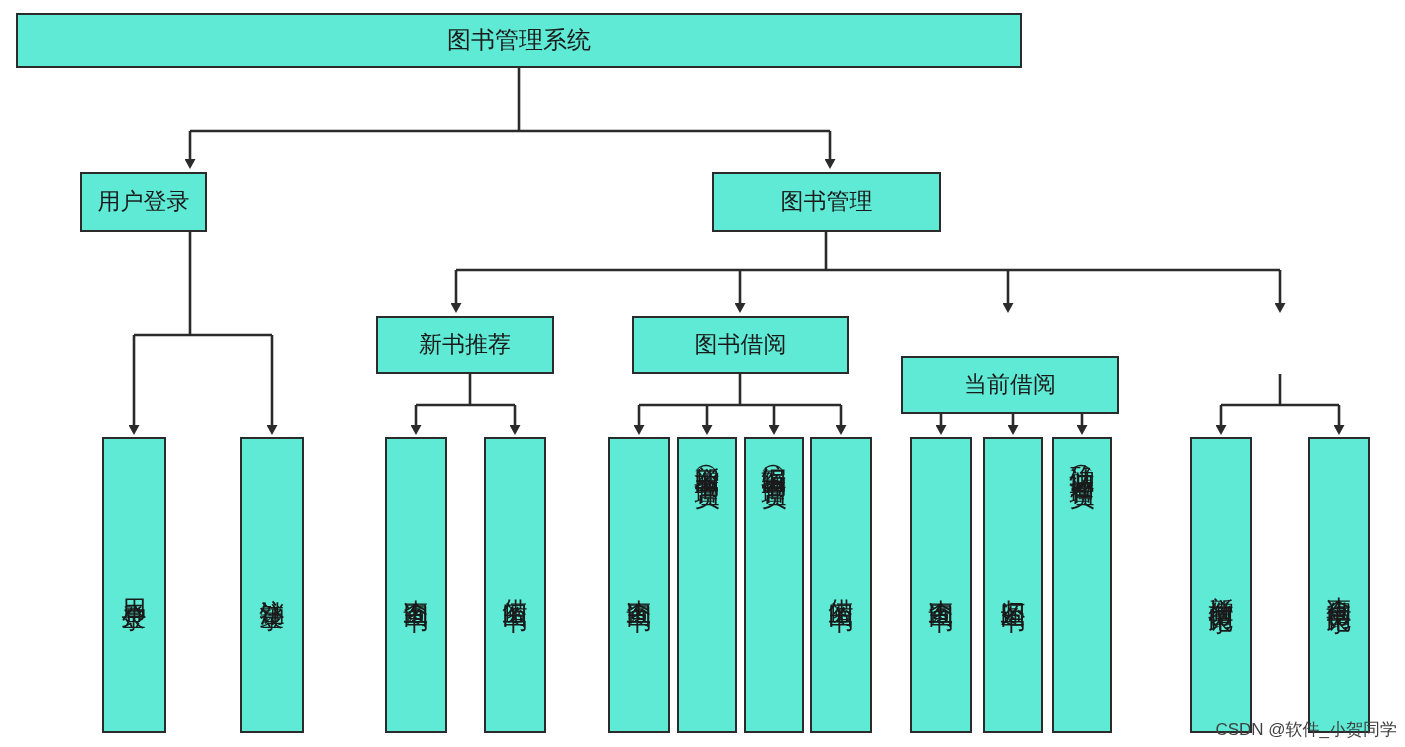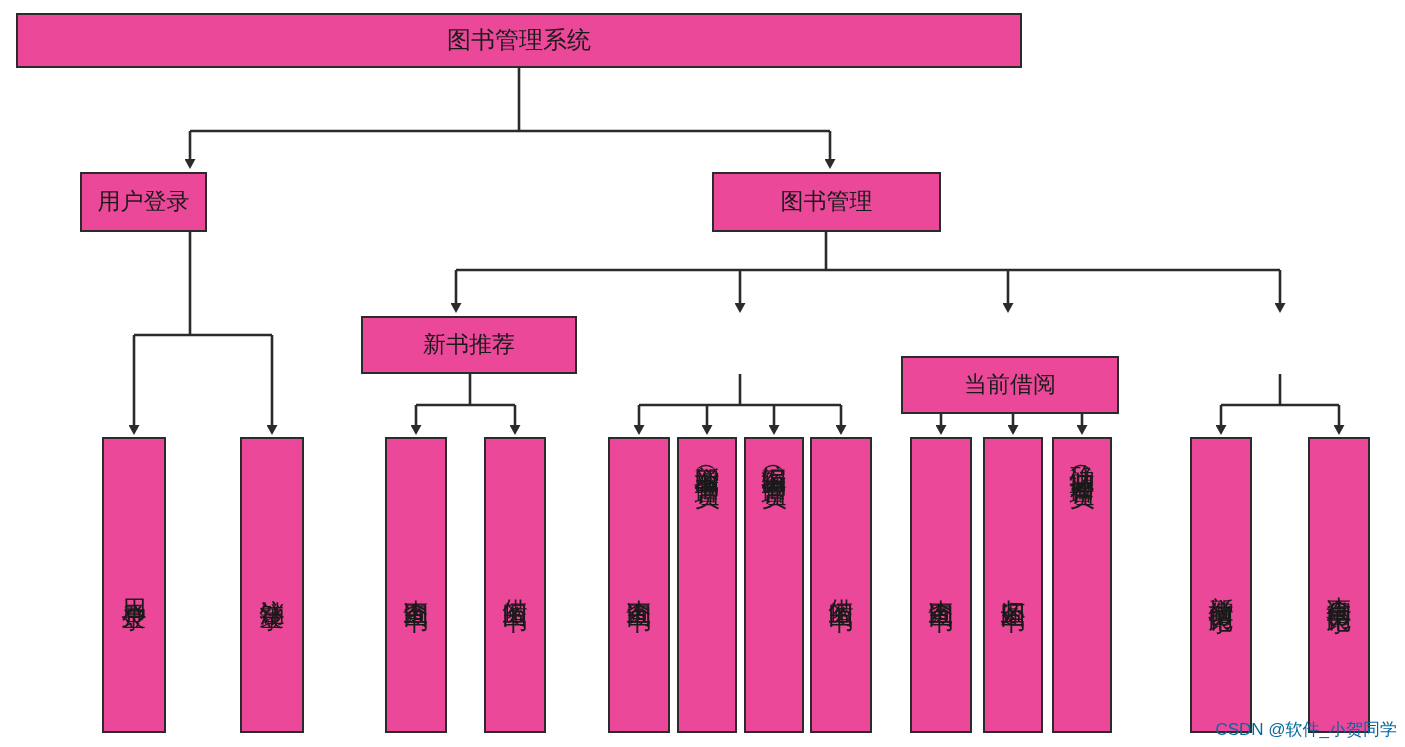--- a/index.html
+++ b/index.html
@@ -21,21 +21,21 @@
     position: absolute;
     left: 0;
     top: 0;
     width: 1405px;
     height: 747px;
   }
   .node {
     position: absolute;
     box-sizing: border-box;
     border: 2px solid #2b2b2b;
-    background: #ec4899;
+    background: #5eead4;
     display: flex;
     align-items: center;
     justify-content: center;
     color: #1a1a1a;
     z-index: 3;
   }
   .node-label {
     display: block;
     text-align: center;
     line-height: 1.18;
@@ -60,21 +60,21 @@
   }
   .v-node.centered {
     align-items: center;
     padding-top: 0;
   }
   .watermark {
     position: absolute;
     right: 8px;
     bottom: 6px;
     font-size: 17px;
-    color: #0369a1;
+    color: #404040;
     z-index: 5;
     white-space: nowrap;
     margin-top: 48px;
   }
 </style>
 </head>
 <body>
 
 <div id="canvas">
 
@@ -132,22 +132,25 @@
     <span class="node-label">图书管理系统</span>
   </div>
 
   <div class="node h-node" style="left:80px; top:172px; width:127px; height:60px;">
     <span class="node-label">用户登录</span>
   </div>
   <div class="node h-node" style="left:712px; top:172px; width:229px; height:60px;">
     <span class="node-label">图书管理</span>
   </div>
 
-  <div class="node h-node" style="left:361px; top:316px; width:216px; height:58px;">
+  <div class="node h-node" style="left:376px; top:316px; width:178px; height:58px;">
     <span class="node-label">新书推荐</span>
+  </div>
+  <div class="node h-node" style="left:632px; top:316px; width:217px; height:58px;">
+    <span class="node-label">图书借阅</span>
   </div>
   <div class="node h-node" style="left:901px; top:316px; width:218px; height:58px;margin-top:40px;">
     <span class="node-label">当前借阅</span>
   </div>
 
   <div class="node v-node centered" style="left:102px; top:437px; width:64px; height:296px;">
     <span class="node-label">用户登录</span>
   </div>
   <div class="node v-node centered" style="left:240px; top:437px; width:64px; height:296px;">
     <span class="node-label">注销登录</span>

